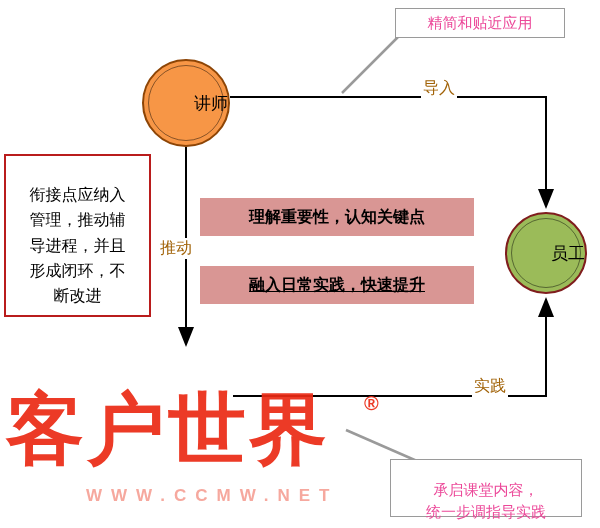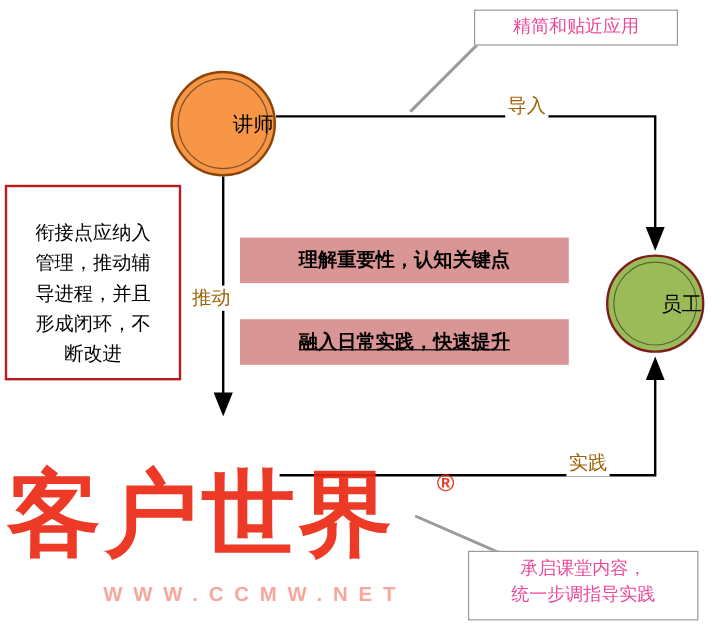--- a/index.html
+++ b/index.html
@@ -5,21 +5,21 @@
   * { margin:0; padding:0; box-sizing:border-box; }
   body { background:#fff; font-family:"Liberation Sans", sans-serif; }
   .stage { position:relative; width:600px; height:528px; background:#fff; overflow:hidden; }
 
   svg.overlay { position:absolute; left:0; top:0; width:600px; height:528px; z-index:1; pointer-events:none; }
 
   
   .callout { position:absolute; background:#fff; border:1px solid #9a9a9a; color:#ec4899;
              font-size:15px; text-align:center; z-index:3; }
   .callout.top { left:395px; top:8px; width:170px; height:30px; line-height:28px; }
-  .callout.bottom { left:390px; top:459px; width:192px; height:58px; padding-top:3px;
+  .callout.bottom { left:390px; top:459px; width:192px; height:58px; padding-top:19px;
                     white-space:pre-line; line-height:1.45;text-align:center; }
 
   
   .note { position:absolute; left:4px; top:154px; width:147px; height:163px;
           border:2px solid #b91c1c; background:#fff; color:#000; font-size:16px;
           line-height:1.58; text-align:center; white-space:pre-line; padding-top:26px; z-index:3; }
 
   
   .node { position:absolute; border-radius:50%; display:flex; align-items:center; justify-content:flex-end;
           z-index:4; color:#000000; font-size:17px; }

